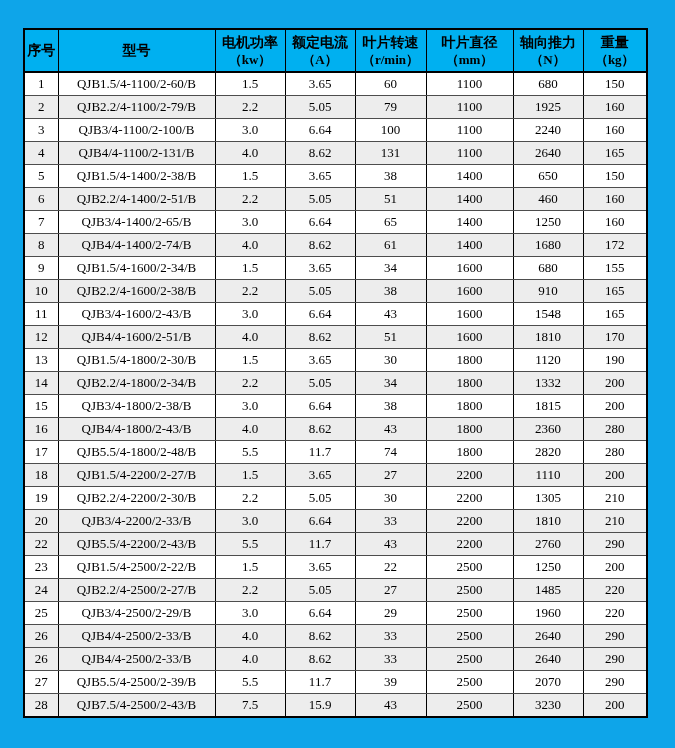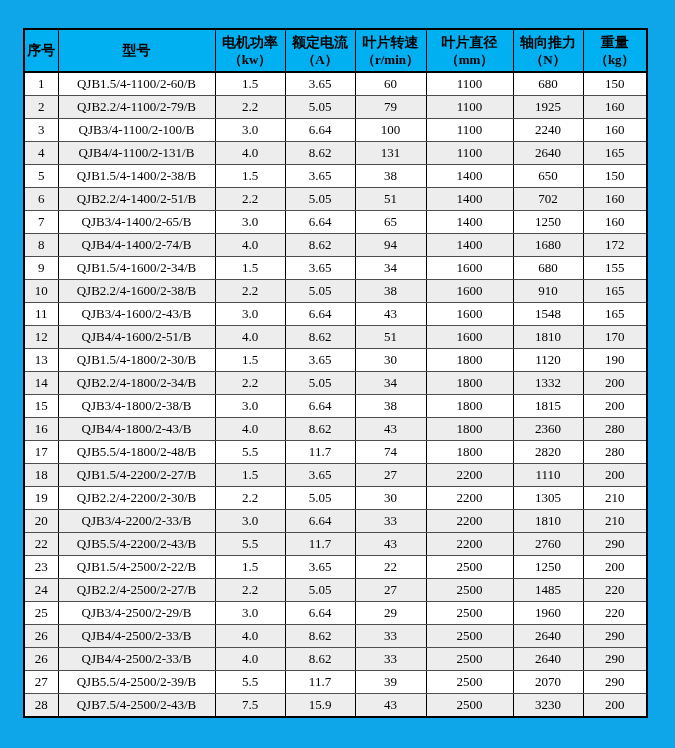--- a/index.html
+++ b/index.html
@@ -163,39 +163,39 @@
           <td>650</td>
           <td>150</td>
         </tr>
         <tr class="alt">
           <td>6</td>
           <td>QJB2.2/4-1400/2-51/B</td>
           <td>2.2</td>
           <td>5.05</td>
           <td>51</td>
           <td>1400</td>
-          <td>702</td>
+          <td>460</td>
           <td>160</td>
         </tr>
         <tr>
           <td>7</td>
           <td>QJB3/4-1400/2-65/B</td>
           <td>3.0</td>
           <td>6.64</td>
           <td>65</td>
           <td>1400</td>
           <td>1250</td>
           <td>160</td>
         </tr>
         <tr class="alt">
           <td>8</td>
           <td>QJB4/4-1400/2-74/B</td>
           <td>4.0</td>
           <td>8.62</td>
-          <td>94</td>
+          <td>61</td>
           <td>1400</td>
           <td>1680</td>
           <td>172</td>
         </tr>
         <tr>
           <td>9</td>
           <td>QJB1.5/4-1600/2-34/B</td>
           <td>1.5</td>
           <td>3.65</td>
           <td>34</td>

